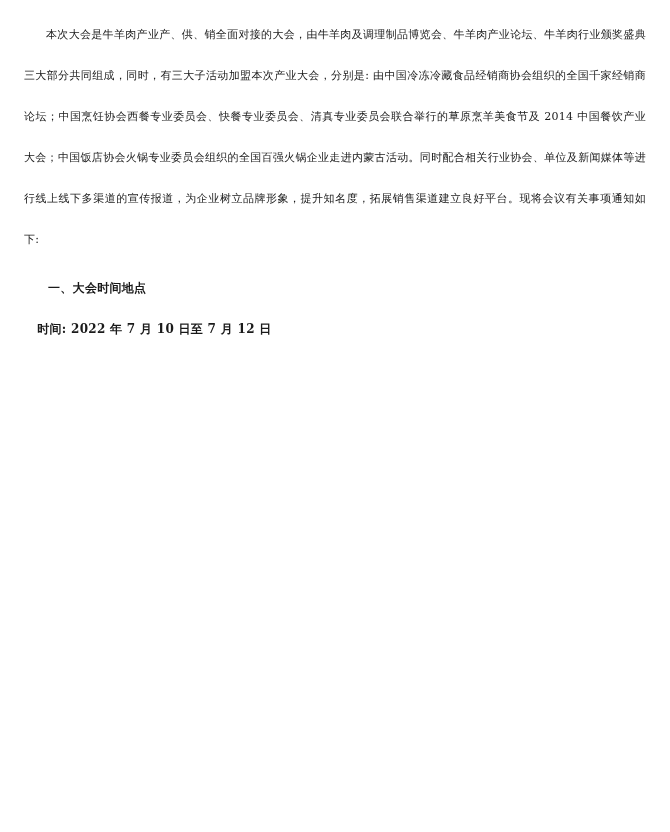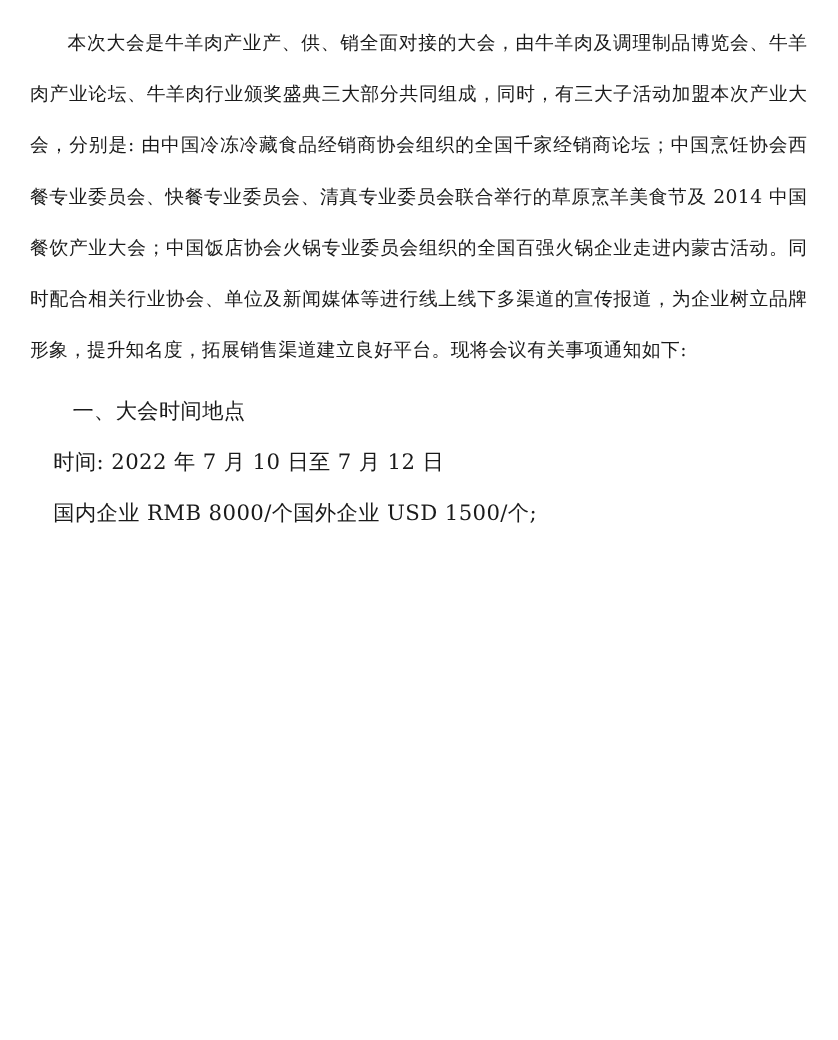--- a/index.html
+++ b/index.html
@@ -15,36 +15,37 @@
     color: #1a1a1a;
   }
   .page {
     width: 670px;
     height: 832px;
     box-sizing: border-box;
     padding: 14px 24px 0 24px;
     position: relative;
   }
   .para {
-    font-size: 15px;
+    font-size: 11px;
     line-height: 41px;
     text-align: justify;
     text-justify: inter-ideograph;
     margin: 0;
     letter-spacing: 0.3px;
   }
   .body-para {
     text-indent: 2em;
   }
   .line {
-    font-size: 17px;
+    font-size: 12px;
     line-height: 41px;
     margin: 0;
     white-space: nowrap;
     letter-spacing: 0.3px;
+    font-weight: bold;
   }
   .indent1 {
     padding-left: 2em;
   }
   .indent-half {
     padding-left: 1.1em;
   }
   .sub {
     font-size: 0.72em;
     vertical-align: -0.18em;
@@ -63,18 +64,17 @@
 
   <div class="block-gap"></div>
 
   <p class="line indent1">一、大会时间地点</p>
 
   <p class="line indent-half">时间: 2022 年 7 月 10 日至 7 月 12 日</p>
 
 
 
 
-  <p class="line indent-half">国内企业 RMB 8000/个国外企业 USD 1500/个;</p>
 
 
 
 
 </div>
 
 </body></html>

